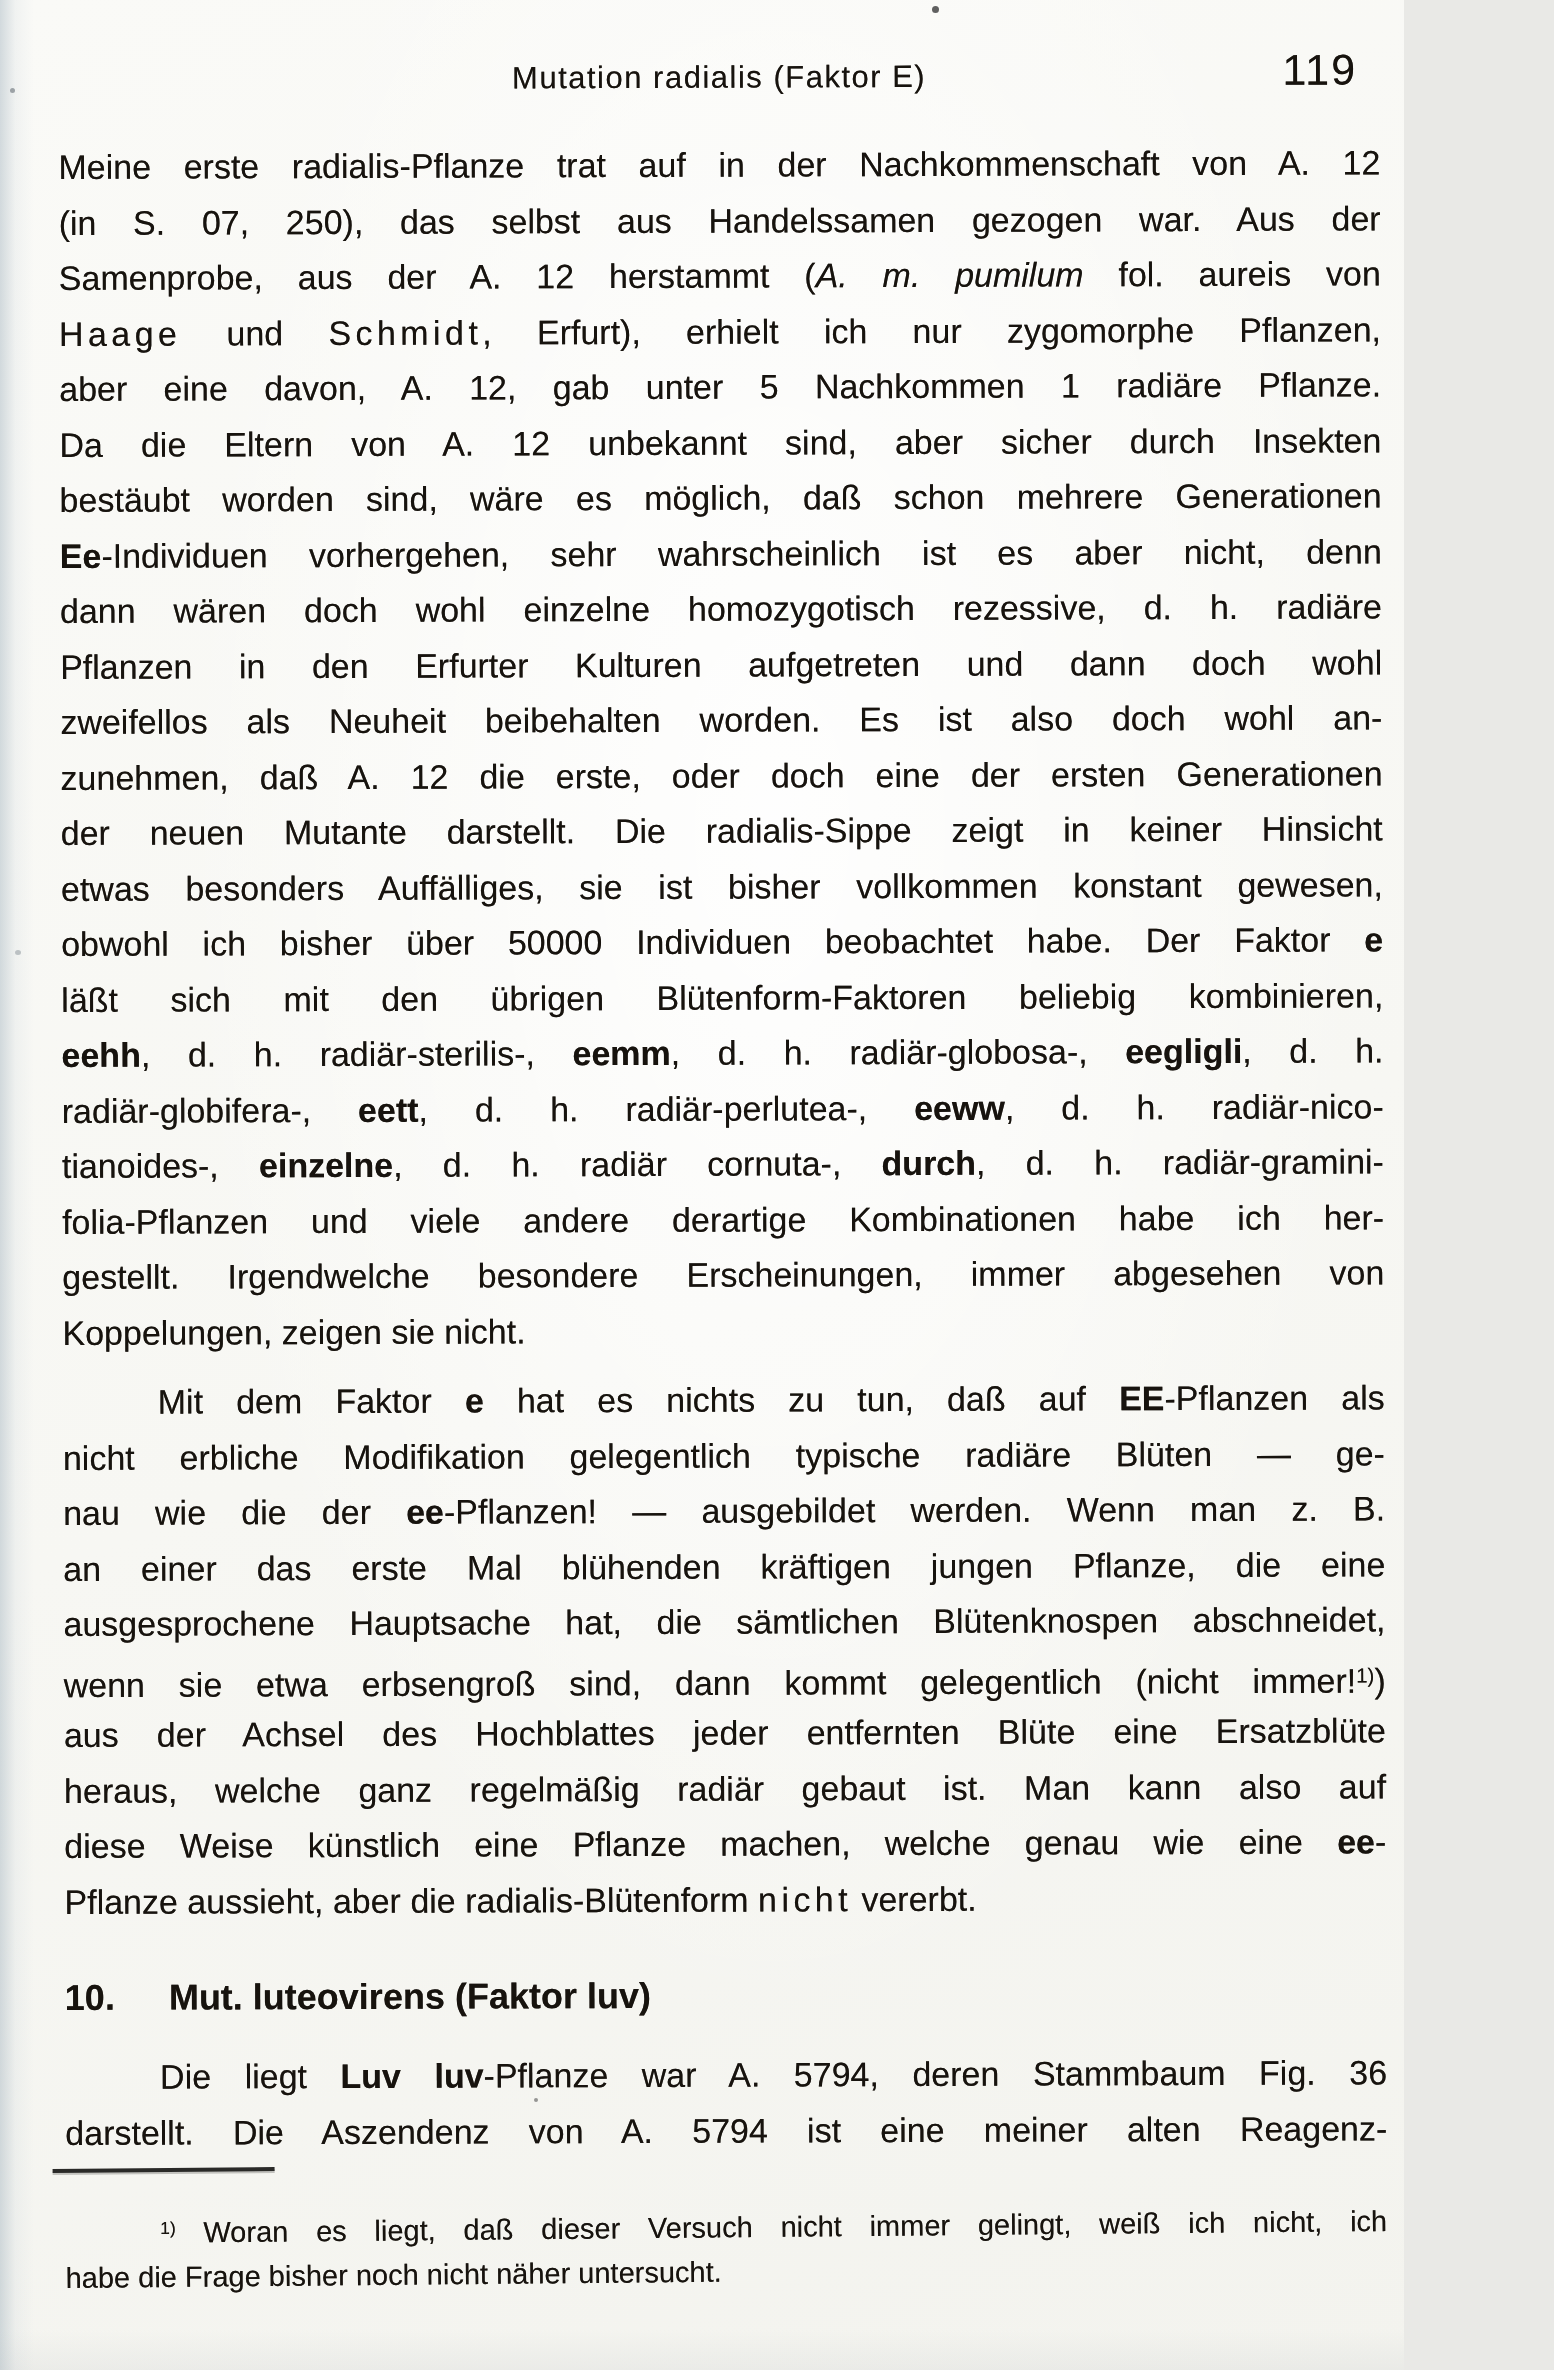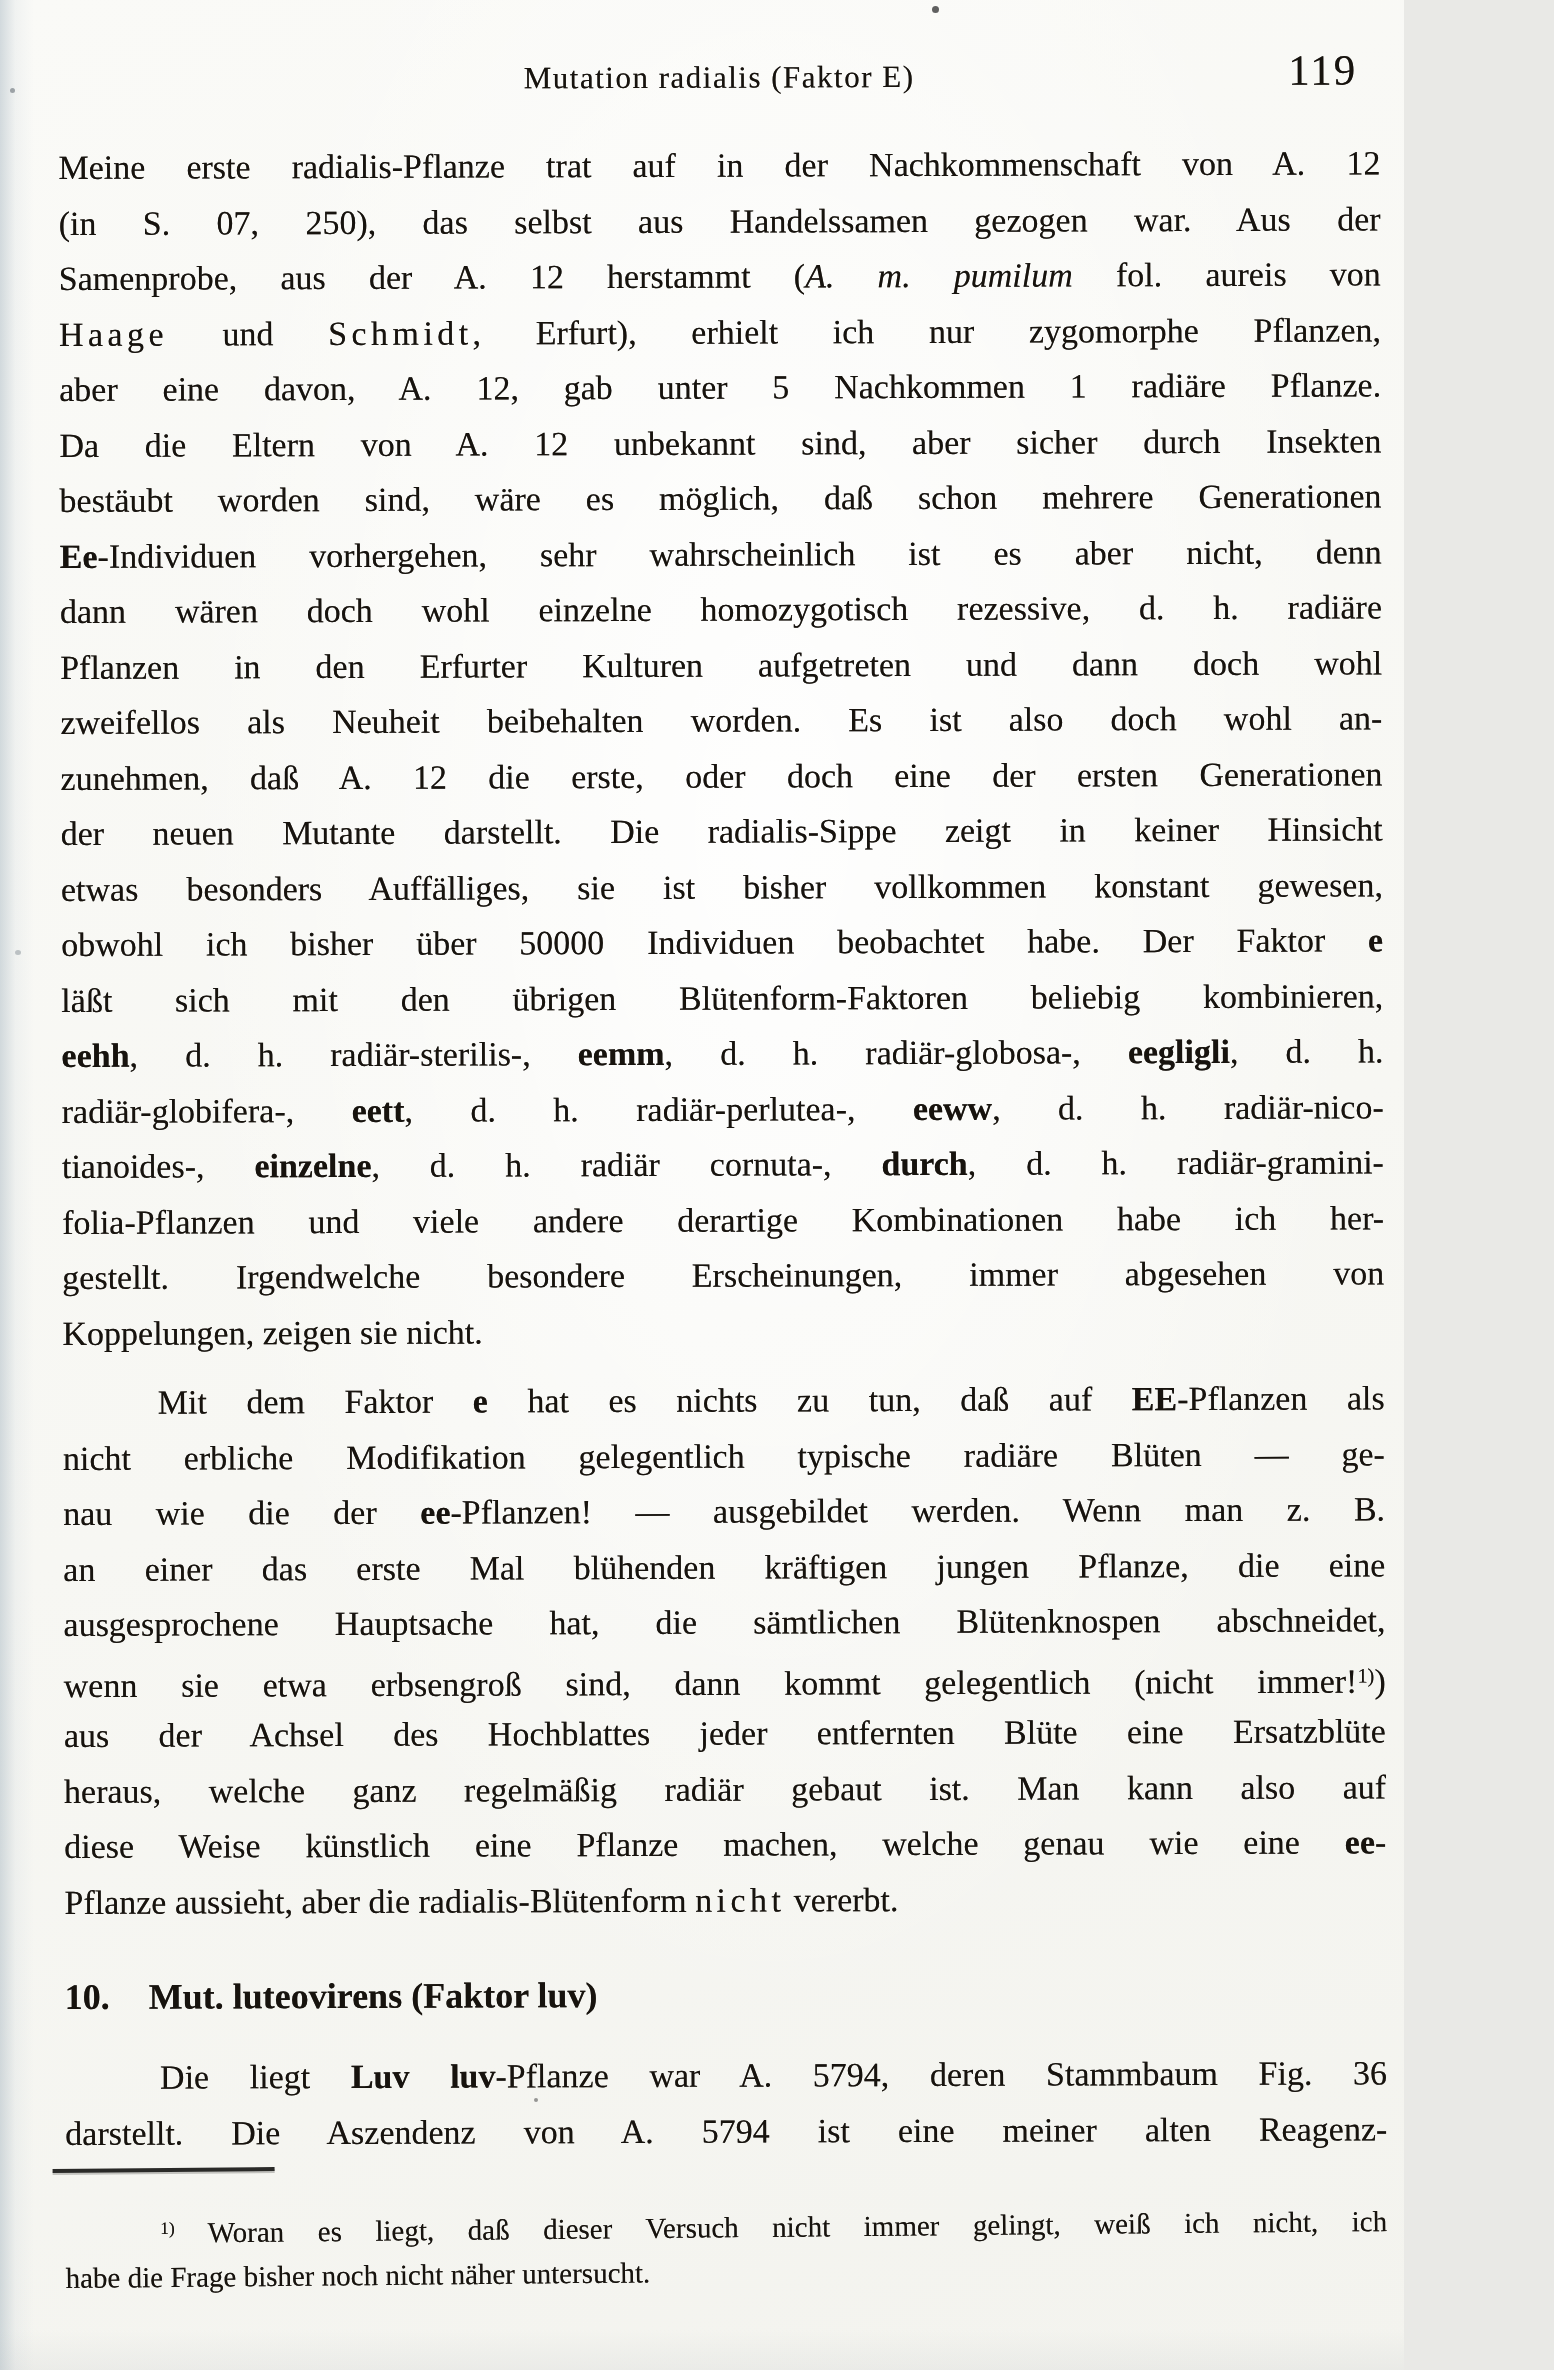--- a/index.html
+++ b/index.html
@@ -1,20 +1,20 @@
 <!DOCTYPE html>
 <html><head>
 <meta charset="utf-8">
 <style>
   html,body{margin:0;padding:0;}
   body{width:1554px;height:2370px;overflow:hidden;background:#e9e9e6;}
   .page{
     position:relative;width:1404px;height:2370px;overflow:hidden;
     color:#17130e;
-    font-family:Liberation Serif, serif;
+    font-family:Liberation Sans, sans-serif;
     background:
       radial-gradient(ellipse at 55% 35%, rgba(255,255,255,.9) 0%, rgba(255,255,255,0) 55%),
       linear-gradient(160deg, #fafaf7 0%, #f7f7f3 55%, #f3f3ee 100%);
   }
   .edge-left{
     position:absolute;left:0;top:0;bottom:0;width:34px;pointer-events:none;
     background:linear-gradient(to right, rgba(170,185,195,.50), rgba(205,214,220,.22) 45%, rgba(255,255,255,0) 100%);
   }
   .edge-bottom{
     position:absolute;left:0;right:0;bottom:0;height:40px;pointer-events:none;
@@ -51,21 +51,21 @@
   .line.left{text-align-last:left;}
   .line.indent{padding-left:95px;}
   .f-b{font-weight:700;}
   .f-i{font-style:italic;}
   .f-g{letter-spacing:.13em;margin-top:20px;}
   .f-sup{font-size:.60em;vertical-align:.50em;letter-spacing:0;}
 
   .section-heading{
     margin:40px 0 25px 0;font-size:36px;font-weight:700;line-height:55px;
   }
-  .section-heading .num{margin-right:39px;}
+  .section-heading .num{margin-right:54px;}
 
   .footnote-area{
     margin-top:8px;transform:rotate(-0.35deg);transform-origin:bottom left;
   }
   .footnote-rule{
     width:222px;height:4px;background:#2a2a28;margin-left:-12px;
     box-shadow:0 2px 0 rgba(42,42,40,.25);
   }
   .footnote{margin-top:32px;}
   .footnote .line{font-size:29px;line-height:49px;height:49px;}

